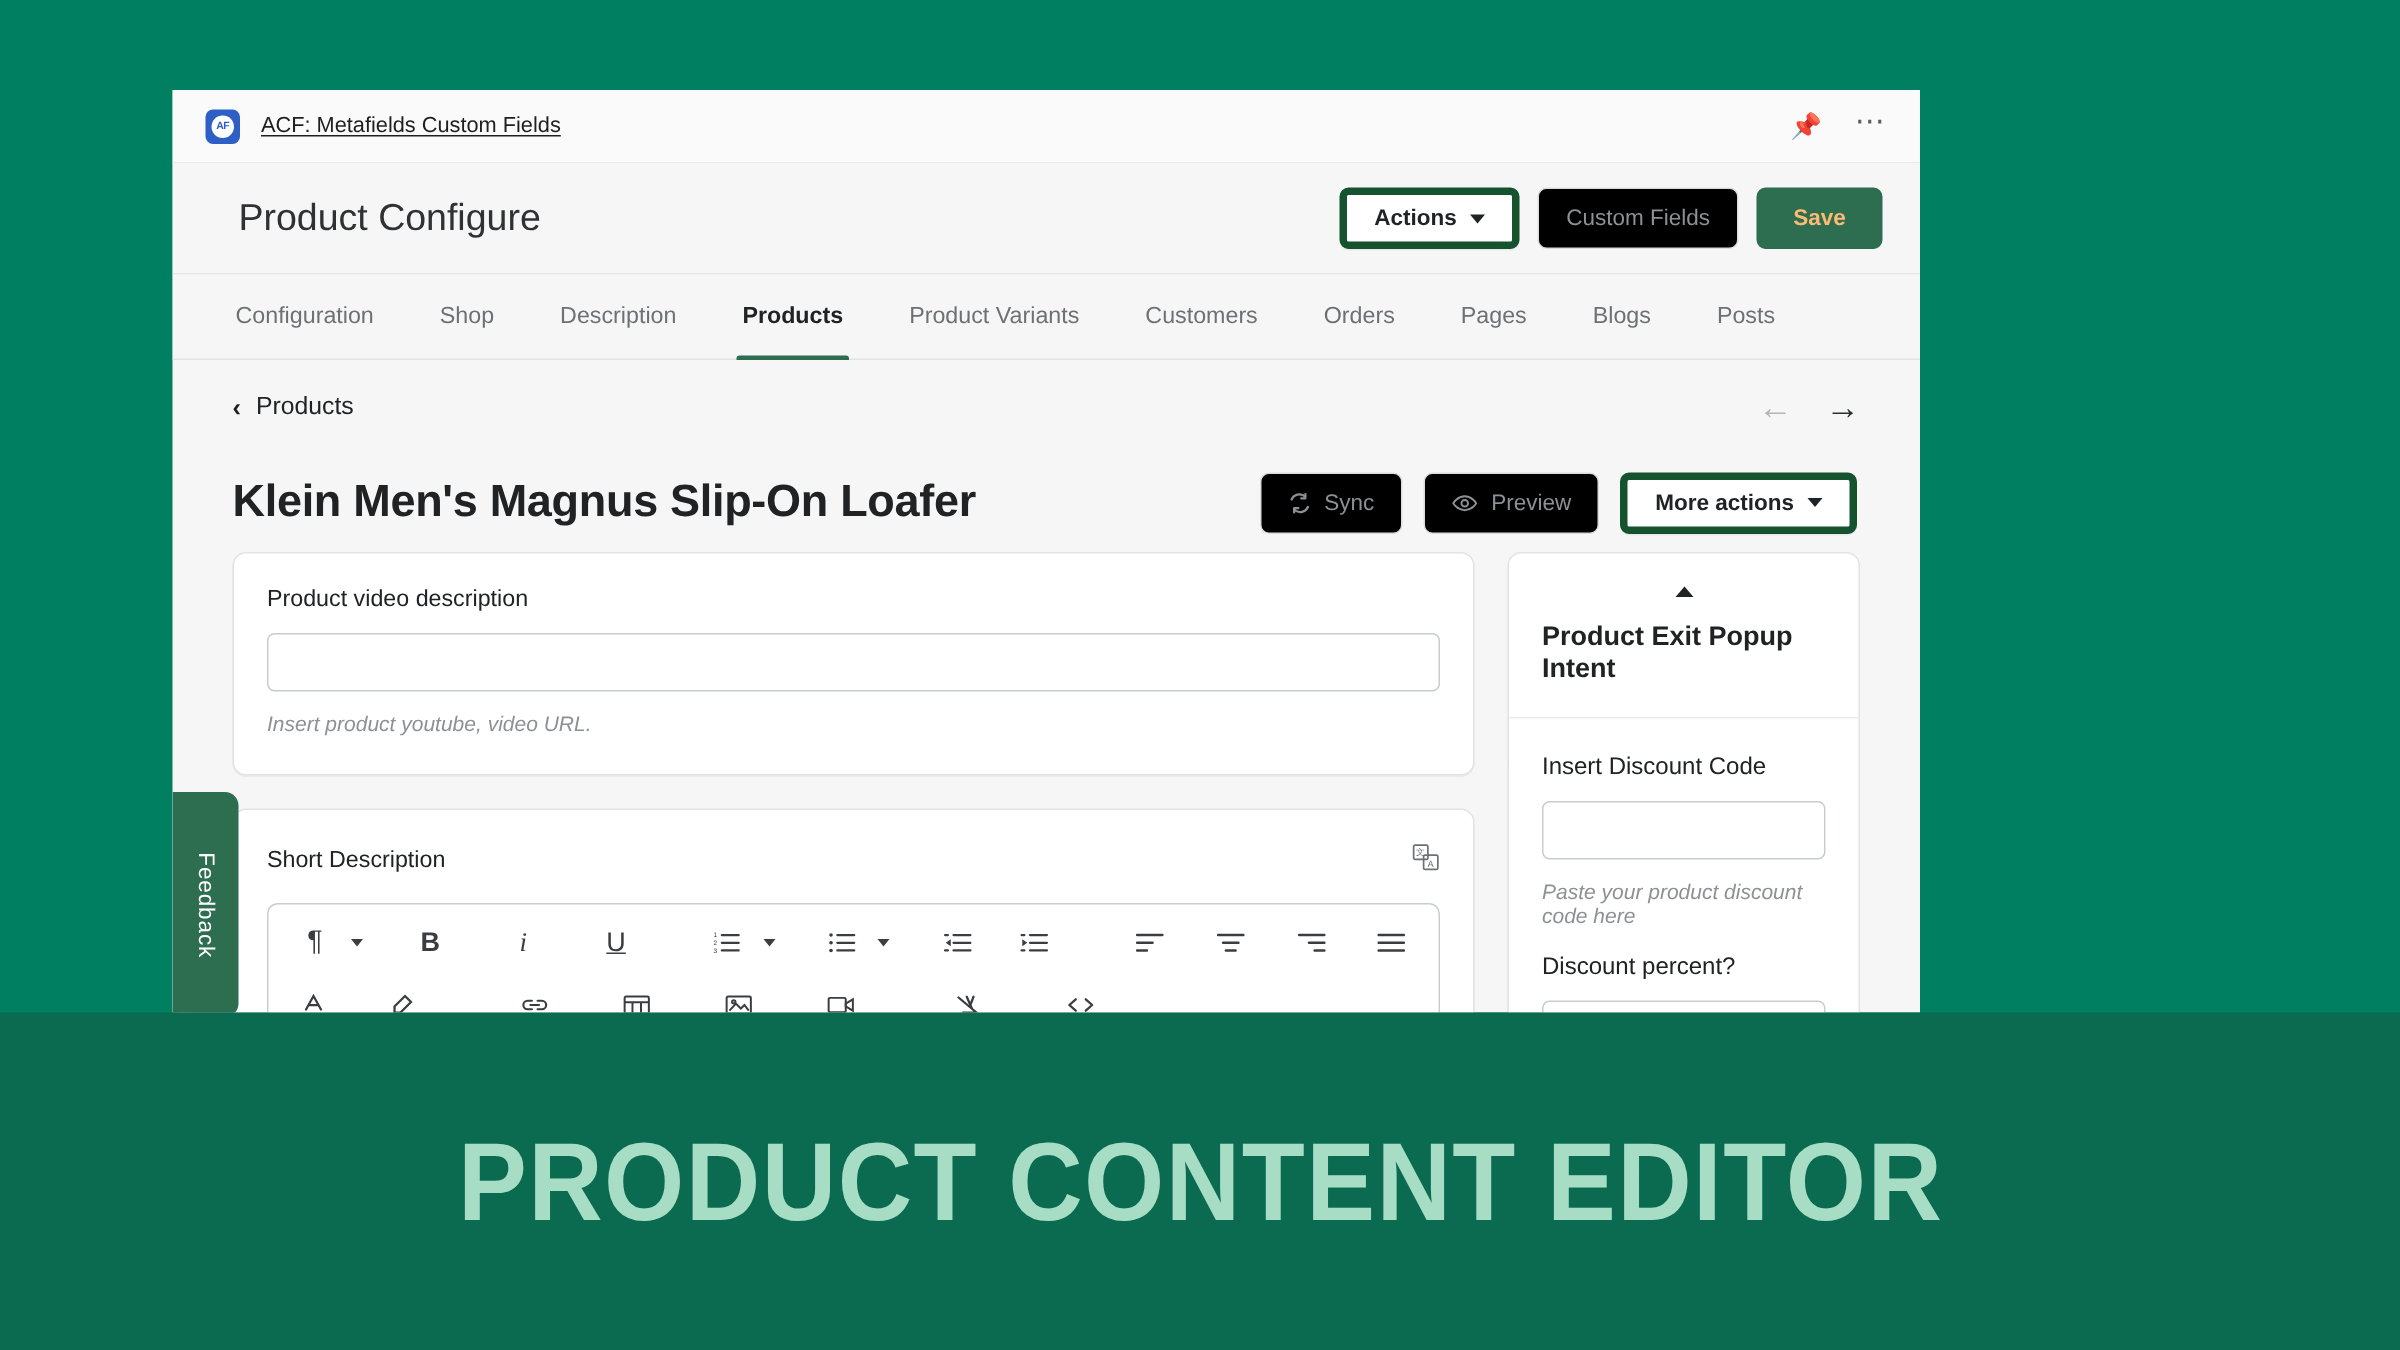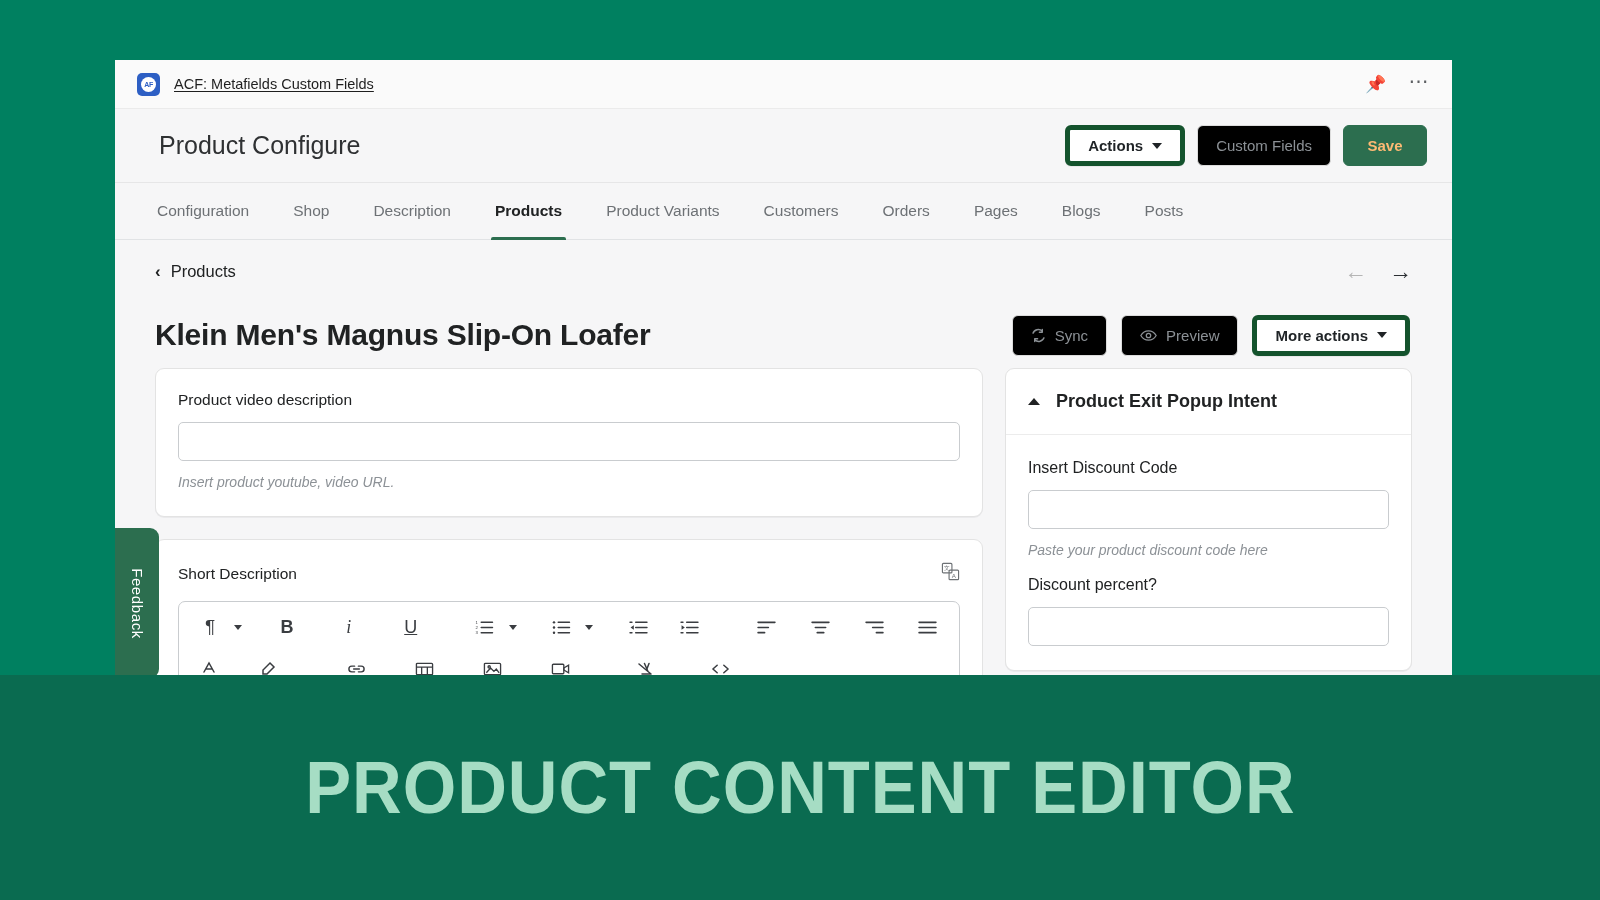--- a/index.html
+++ b/index.html
@@ -22,21 +22,21 @@
     font-weight: 700;
     letter-spacing: 1px;
     font-family: "Liberation Sans Narrow", "Liberation Sans", sans-serif;
     transform: scaleX(0.93);
     white-space: nowrap;
   }
 
   
   #window {
     position: absolute; left: 115px; top: 60px;
-    width: 1337px; height: 615px;
+    width: 1165px; height: 615px;
     background: #f6f6f7;
     overflow: hidden;
   }
 
   
   #app-bar {
     height: 49px; background: #fafafa;
     border-bottom: 1px solid #ebebeb;
     display: flex; align-items: center; padding: 0 22px;
   }
@@ -151,21 +151,21 @@
     min-width: 34px; height: 34px; display: inline-flex; align-items: center;
     justify-content: center; color: #3a3d41; cursor: pointer; border-radius: 4px;
     font-size: 17px;
   }
   .tb-gap { width: 30px; }
   .tb-caret { width:0;height:0;border-left:4px solid transparent;border-right:4px solid transparent;border-top:5px solid #3a3d41; margin-left:3px; cursor:pointer;}
 
   
   #panel-head {
     display: flex; align-items: center; gap: 16px;
-    padding: 22px 22px; border-bottom: 1px solid #ececec; cursor: pointer;
+    padding: 22px 22px; border-bottom: 1px solid #ececec; cursor: pointer; flex-direction: column;
   }
   #panel-head .tri { width:0;height:0;border-left:6px solid transparent;border-right:6px solid transparent;border-bottom:7px solid #202223; }
   #panel-title { font-size: 18px; font-weight: 700; color: #202223; }
   #panel-body { padding: 24px 22px 24px 22px; }
   #panel-body .field-label { font-size: 16px; }
   .panel-gap { height: 18px; }
 
   
   #vscroll {
     position: absolute; left: 4px; top: 358px; width: 9px; height: 110px;

